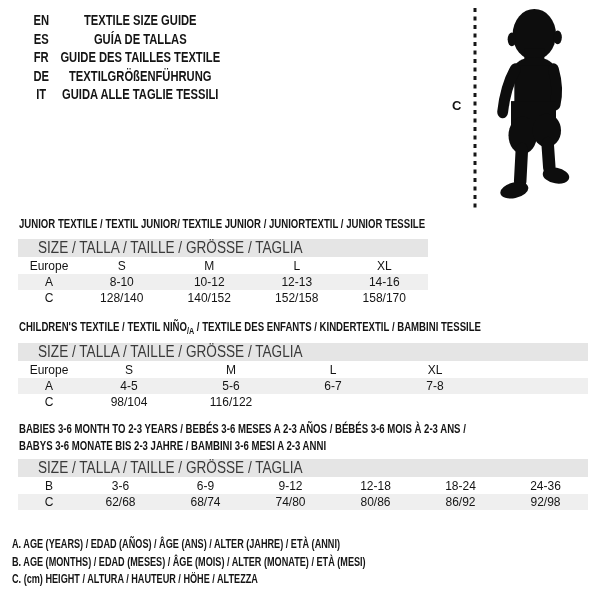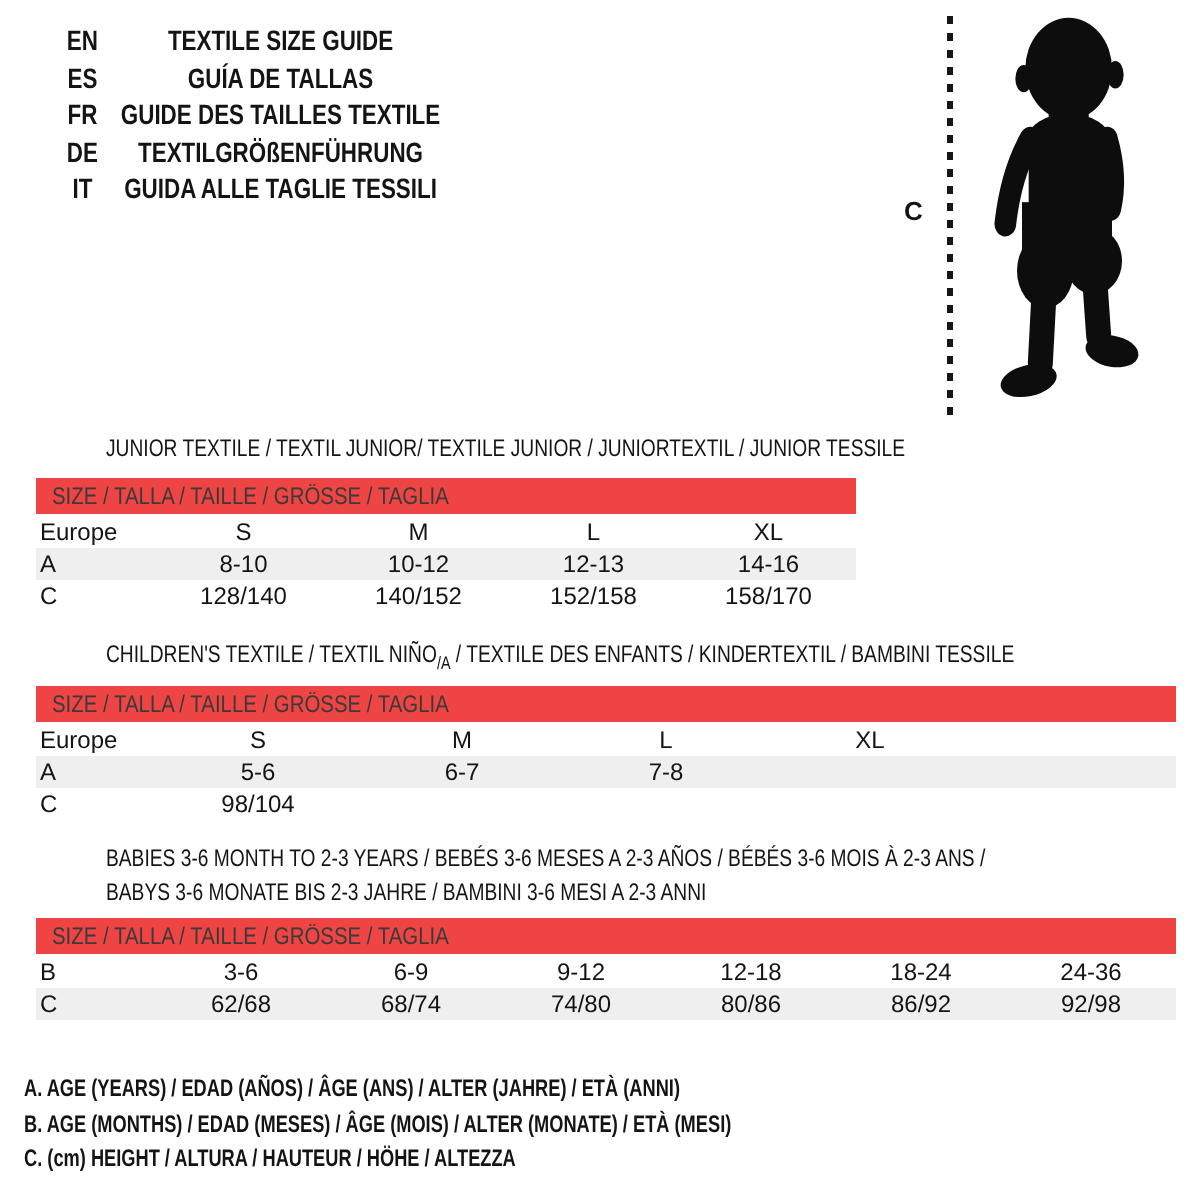--- a/index.html
+++ b/index.html
@@ -12,33 +12,33 @@
   .cond76{transform:scaleX(0.76);transform-origin:0 50%;white-space:nowrap;}
   .cond85{transform:scaleX(0.85);transform-origin:0 50%;white-space:nowrap;}
 
   
   .langs{left:22px;top:11px;text-align:center;}
   .lang-row{display:flex;font-weight:bold;font-size:14px;line-height:18.5px;}
   .lang-code{width:48px;flex:0 0 48px;}
   .lang-label{flex:1;}
 
   
-  .sec-title{font-weight:normal;font-size:12px;line-height:17px;letter-spacing:0;margin-left:34px;}
+  .sec-title{font-weight:bold;font-size:12px;line-height:17px;letter-spacing:0;}
   .subsc{font-size:9px;vertical-align:sub;}
 
   
-  .sizebar{height:18px;background:#ef4444;color:#3a3a3a;font-size:12px;
-           line-height:18px;padding-left:8px;box-sizing:border-box;}
+  .sizebar{height:18px;background:#e5e5e5;color:#3a3a3a;font-size:16px;
+           line-height:18px;padding-left:20px;box-sizing:border-box;}
 
   
   .trow{display:grid;height:16px;line-height:16px;font-size:12px;}
   .t1{grid-template-columns:60px repeat(4,1fr);width:410px;}
   .t2{grid-template-columns:60px repeat(5,1fr);width:570px;}
   .t3{grid-template-columns:60px repeat(6,1fr);width:570px;}
-  .rlabel{text-align:left;padding-left:2px;}
+  .rlabel{text-align:center;padding-left:2px;}
   .cell{text-align:center;}
   .alt{background:#efefef;}
 
   
   .notes{left:12px;top:536px;font-weight:bold;font-size:12px;line-height:17.5px;}
 
   
   .c-label{left:452px;top:98px;font-weight:bold;font-size:13px;}
   svg{display:block;}
 </style>
@@ -140,27 +140,29 @@
 <div class="abs" style="left:18px;top:362px;">
   <div class="trow t2">
     <span class="rlabel">Europe</span>
     <span class="cell">S</span>
     <span class="cell">M</span>
     <span class="cell">L</span>
     <span class="cell">XL</span>
   </div>
   <div class="trow t2 alt">
     <span class="rlabel">A</span>
+    <span class="cell">4-5</span>
     <span class="cell">5-6</span>
     <span class="cell">6-7</span>
     <span class="cell">7-8</span>
   </div>
   <div class="trow t2">
     <span class="rlabel">C</span>
     <span class="cell">98/104</span>
+    <span class="cell">116/122</span>
   </div>
 </div>
 
 <div class="abs sec-title" style="left:19px;top:421px;">
   <div class="cond80">BABIES 3-6 MONTH TO 2-3 YEARS / BEBÉS 3-6 MESES A 2-3 AÑOS / BÉBÉS 3-6 MOIS À 2-3 ANS /</div>
   <div class="cond80">BABYS 3-6 MONATE BIS 2-3 JAHRE / BAMBINI 3-6 MESI A 2-3 ANNI</div>
 </div>
 <div class="abs sizebar" style="left:18px;top:459px;width:570px;">
   <div class="cond85">SIZE / TALLA / TAILLE / GRÖSSE / TAGLIA</div>
 </div>

